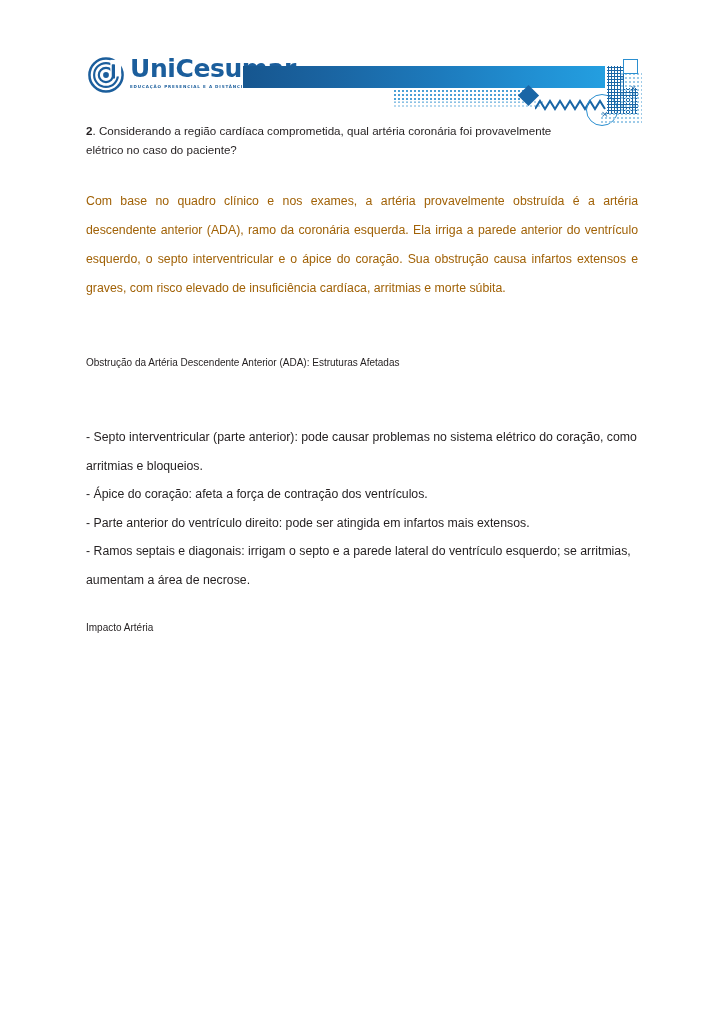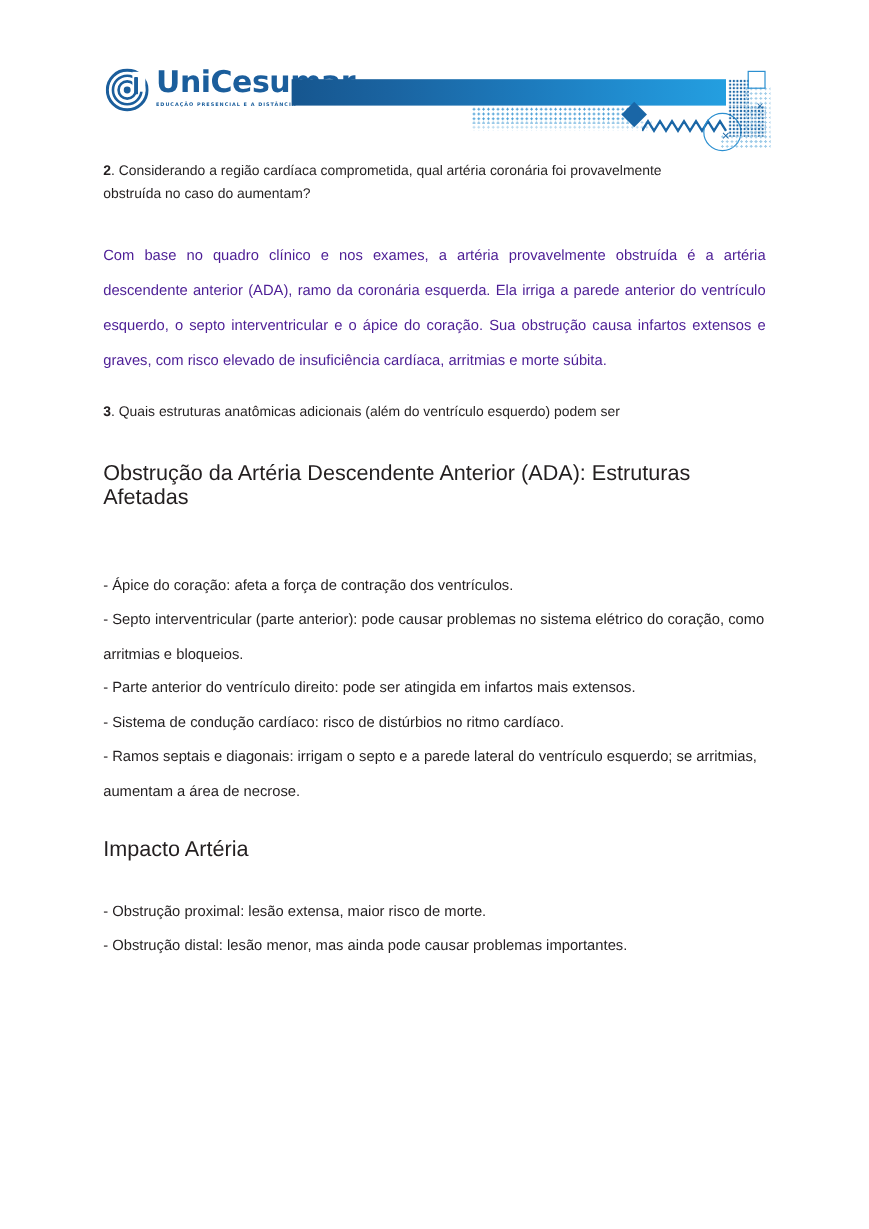--- a/index.html
+++ b/index.html
@@ -194,44 +194,44 @@
     color: #1a66a6;
     font-size: 9px;
     line-height: 7px;
     font-family: "DejaVu Sans", sans-serif;
   }
 
   
   .content {
     position: absolute;
     left: 86px;
-    top: 134px;
+    top: 122px;
     width: 552px;
   }
 
   .block { margin: 0; }
 
   .q-line {
     font-size: 11.6px;
     line-height: 18.5px;
     color: #231f20;
     text-align: left;
   }
   .q-line .num { font-weight: 700; }
 
   .para-just {
     font-size: 12.3px;
     line-height: 29px;
-    color: #4c1d95;
+    color: #a16207;
     text-align: justify;
     text-justify: inter-word;
   }
 
   .heading-line {
-    font-size: 18px;
+    font-size: 10px;
     line-height: 20px;
     color: #231f20;
     text-align: left;
   }
 
   .list-line {
     font-size: 12.3px;
     line-height: 28.5px;
     color: #231f20;
     text-align: left;
@@ -282,58 +282,52 @@
     <div class="dotgrid-low"></div>
     <div class="sq-outline"></div>
     <div class="x-mark-a">×</div>
     <div class="x-mark-b">×</div>
   </div>
 
   <div class="content">
 
     <div class="block">
       <div class="q-line"><span class="num">2</span><span>. Considerando a região cardíaca comprometida, qual artéria coronária foi provavelmente</span></div>
-      <div class="q-line">obstruída no caso do aumentam?</div>
+      <div class="q-line">elétrico no caso do paciente?</div>
     </div>
 
     <div class="sp-28"></div>
 
     <div class="para-just">Com base no quadro clínico e nos exames, a artéria provavelmente obstruída é a artéria descendente anterior (ADA), ramo da coronária esquerda. Ela irriga a parede anterior do ventrículo esquerdo, o septo interventricular e o ápice do coração. Sua obstrução causa infartos extensos e graves, com risco elevado de insuficiência cardíaca, arritmias e morte súbita.</div>
 
     <div class="sp-20"></div>
 
     <div class="block">
-      <div class="q-line"><span class="num">3</span><span>. Quais estruturas anatômicas adicionais (além do ventrículo esquerdo) podem ser</span></div>
     </div>
 
     <div class="sp-30"></div>
 
     <div class="heading-line">Obstrução da Artéria Descendente Anterior (ADA): Estruturas Afetadas</div>
 
     <div class="sp-30"></div>
 
 
     <div class="sp-20"></div>
 
     <div class="block">
+      <div class="list-line">- Septo interventricular (parte anterior): pode causar problemas no sistema elétrico do coração, como arritmias e bloqueios.</div>
       <div class="list-line">- Ápice do coração: afeta a força de contração dos ventrículos.</div>
-      <div class="list-line">- Septo interventricular (parte anterior): pode causar problemas no sistema elétrico do coração, como arritmias e bloqueios.</div>
       <div class="list-line">- Parte anterior do ventrículo direito: pode ser atingida em infartos mais extensos.</div>
-      <div class="list-line">- Sistema de condução cardíaco: risco de distúrbios no ritmo cardíaco.</div>
       <div class="list-line">- Ramos septais e diagonais: irrigam o septo e a parede lateral do ventrículo esquerdo; se arritmias, aumentam a área de necrose.</div>
     </div>
 
     <div class="sp-24"></div>
 
     <div class="heading-line">Impacto Artéria</div>
 
     <div class="sp-28"></div>
 
-    <div class="block">
-      <div class="list-line">- Obstrução proximal: lesão extensa, maior risco de morte.</div>
-      <div class="list-line">- Obstrução distal: lesão menor, mas ainda pode causar problemas importantes.</div>
-    </div>
 
     <div class="sp-24"></div>
 
 
   </div>
 </div>
 
 </body></html>

